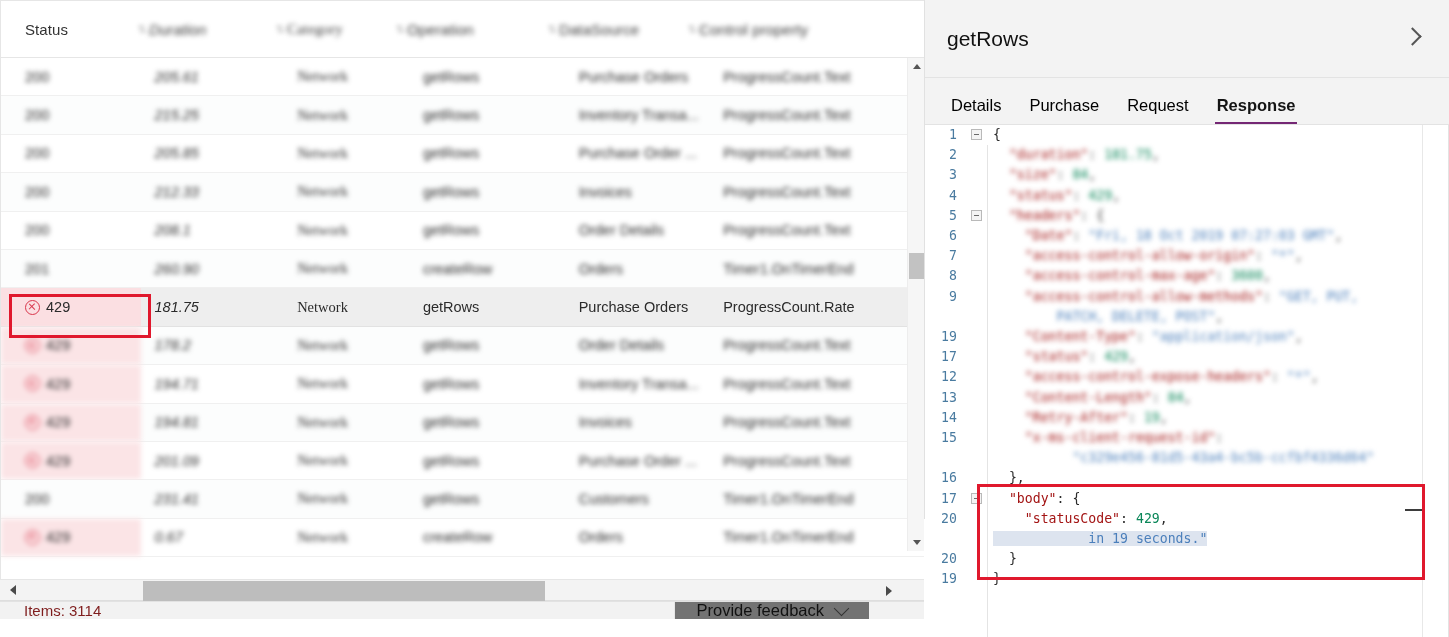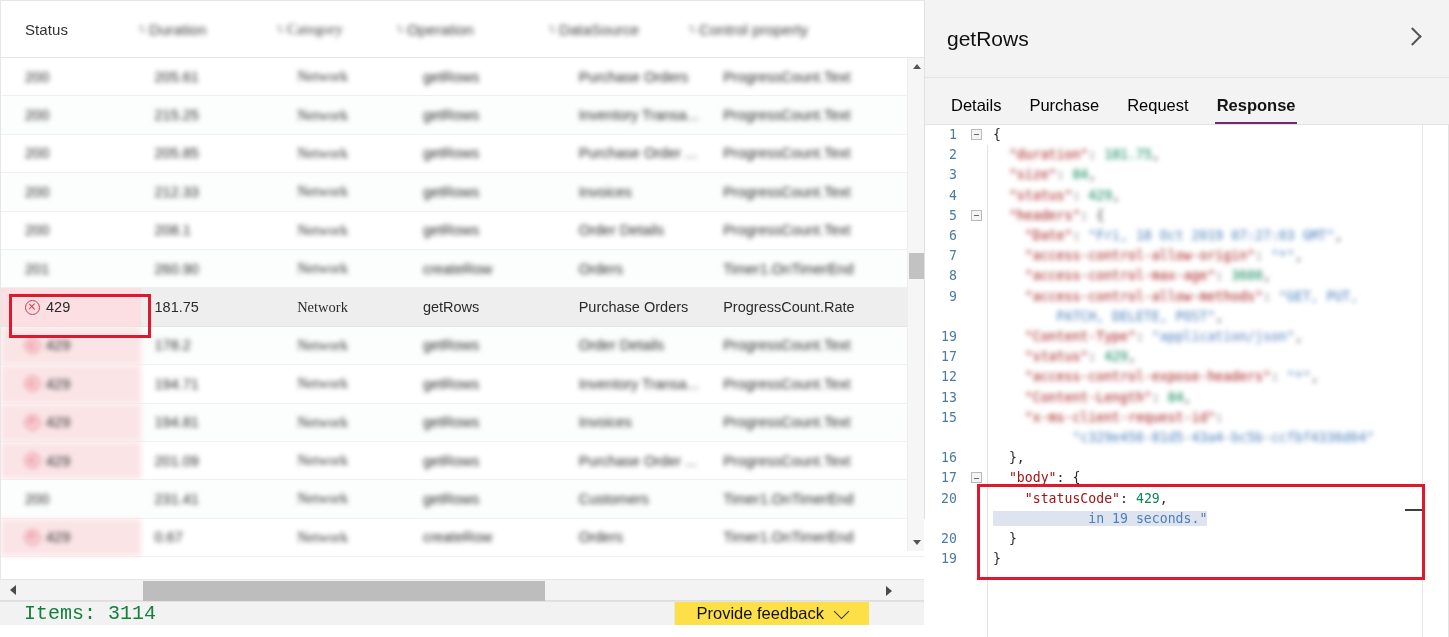--- a/index.html
+++ b/index.html
@@ -47,21 +47,21 @@
     border-bottom: 1px solid #f0f0f0;
     position: relative;
   }
   .row.alt { background: #fcfdfd; }
   .row.selected { background: #eeeeee; border-bottom: 1px solid #e2e2e2; }
   .cell { font-size: 14.5px; color: #2b2b2b; display:flex; align-items:center; height:100%; }
   .cell.blur { filter: blur(2.9px); }
   .cell.blur-lite { filter: blur(2.6px); }
 
   .c-status { width: 148px; padding-left: 24px; }
-  .c-dur    { width: 138px; }
+  .c-dur    { width: 138px; font-style: italic; }
   .c-cat    { width: 120px; font-family: Liberation Serif, serif; }
   .c-op     { width: 152px; }
   .c-src    { width: 140px; }
   .c-ctl    { width: 200px; }
 
   .status-pill { display: inline-flex; align-items: center; gap: 6px; }
   .err-bg { background: #fbe4e6; }
   .err-bg-strong { background: #fbdfe2; }
   .xicon {
     width: 15px; height: 15px; flex: 0 0 15px;
@@ -108,25 +108,25 @@
   .tri-lf { width:0;height:0;border-top:5px solid transparent;border-bottom:5px solid transparent;border-right:6px solid #4a4a4a; }
   .tri-rt { width:0;height:0;border-top:5px solid transparent;border-bottom:5px solid transparent;border-left:6px solid #4a4a4a; }
   .hscroll .thumb { position: absolute; left: 143px; width: 402px; height: 20px; top: 1px; background: #bdbdbd; }
   .hscroll .arrow.right { position: absolute; right: 22px; top: 0; }
 
   
   .statusbar {
     height: 57px; background: #f2f2f2; border-top: 1px solid #e2e2e2;
     display: flex; align-items: center; position: relative;
   }
-  .items-count { margin-left: 24px; font-size: 20px; color: #15803d; font-family: Liberation Mono, monospace; }
+  .items-count { margin-left: 24px; font-size: 15px; color: #7f1d1d; }
   .feedback {
     position: absolute; right: 55px; top: 0; height: 100%;
     display: flex; align-items: center; gap: 12px;
-    padding: 0 22px; background: #fde047; border-left: 1px solid #e6e6e6;
+    padding: 0 22px; background: #737373; border-left: 1px solid #e6e6e6;
     font-size: 16.5px; color: #111;
   }
   .chev-dn { width: 11px; height: 11px; border-right: 1.6px solid #333; border-bottom: 1.6px solid #333;
              transform: rotate(45deg); margin-top: -5px; }
 
   
   #right-panel {
     position: relative; width: 524px; height: 637px; background: #ffffff;
     display: flex; flex-direction: column;
   }
@@ -484,20 +484,21 @@
           <div class="codeline blurline"><span class="ln">5</span><span class="fold"><span class="foldbox"></span></span><span class="code-txt"><span>  <span class="k">"headers"</span><span class="pun">: {</span></span></span></div>
           <div class="codeline blurline"><span class="ln">6</span><span class="fold"></span><span class="code-txt"><span>    <span class="k">"Date"</span><span class="pun">: </span><span class="str">"Fri, 18 Oct 2019 07:27:03 GMT"</span><span class="pun">,</span></span></span></div>
           <div class="codeline blurline"><span class="ln">7</span><span class="fold"></span><span class="code-txt"><span>    <span class="k">"access-control-allow-origin"</span><span class="pun">: </span><span class="str">"*"</span><span class="pun">,</span></span></span></div>
           <div class="codeline blurline"><span class="ln">8</span><span class="fold"></span><span class="code-txt"><span>    <span class="k">"access-control-max-age"</span><span class="pun">: </span><span class="num">3600</span><span class="pun">,</span></span></span></div>
           <div class="codeline blurline"><span class="ln">9</span><span class="fold"></span><span class="code-txt"><span>    <span class="k">"access-control-allow-methods"</span><span class="pun">: </span><span class="str">"GET, PUT,</span></span></span></div>
           <div class="codeline blurline"><span class="ln"></span><span class="fold"></span><span class="code-txt"><span>        <span class="str">PATCH, DELETE, POST"</span><span class="pun">,</span></span></span></div>
           <div class="codeline blurline"><span class="ln">19</span><span class="fold"></span><span class="code-txt"><span>    <span class="k">"Content-Type"</span><span class="pun">: </span><span class="str">"application/json"</span><span class="pun">,</span></span></span></div>
           <div class="codeline blurline"><span class="ln">17</span><span class="fold"></span><span class="code-txt"><span>    <span class="k">"status"</span><span class="pun">: </span><span class="num">429</span><span class="pun">,</span></span></span></div>
           <div class="codeline blurline"><span class="ln">12</span><span class="fold"></span><span class="code-txt"><span>    <span class="k">"access-control-expose-headers"</span><span class="pun">: </span><span class="str">"*"</span><span class="pun">,</span></span></span></div>
           <div class="codeline blurline"><span class="ln">13</span><span class="fold"></span><span class="code-txt"><span>    <span class="k">"Content-Length"</span><span class="pun">: </span><span class="num">84</span><span class="pun">,</span></span></span></div>
+          <div class="codeline blurline"><span class="ln">14</span><span class="fold"></span><span class="code-txt"><span>    <span class="k">"Retry-After"</span><span class="pun">: </span><span class="num">19</span><span class="pun">,</span></span></span></div>
           <div class="codeline blurline"><span class="ln">15</span><span class="fold"></span><span class="code-txt"><span>    <span class="k">"x-ms-client-request-id"</span><span class="pun">:</span></span></span></div>
           <div class="codeline blurline"><span class="ln"></span><span class="fold"></span><span class="code-txt"><span>          <span class="str">"c329e456-81d5-43a4-bc5b-ccfbf4336d64"</span></span></span></div>
           <div class="codeline"><span class="ln">16</span><span class="fold"></span><span class="code-txt"><span>  <span class="pun">},</span></span></span></div>
           <div class="codeline"><span class="ln">17</span><span class="fold"><span class="foldbox"></span></span><span class="code-txt"><span>  <span class="k">"body"</span><span class="pun">: {</span></span></span></div>
           <div class="codeline"><span class="ln">20</span><span class="fold"></span><span class="code-txt"><span>    <span class="k">"statusCode"</span><span class="pun">: </span><span class="num">429</span><span class="pun">,</span></span></span></div>
           <div class="codeline"><span class="ln"></span><span class="fold"></span><span class="code-txt"><span class="sel">            <span class="str">in 19 seconds."</span></span></span></div>
           <div class="codeline"><span class="ln">20</span><span class="fold"></span><span class="code-txt"><span>  <span class="pun">}</span></span></span></div>
           <div class="codeline"><span class="ln">19</span><span class="fold"></span><span class="code-txt"><span><span class="pun">}</span></span></span></div>
         </div>
       <div class="indent-guide"></div>

